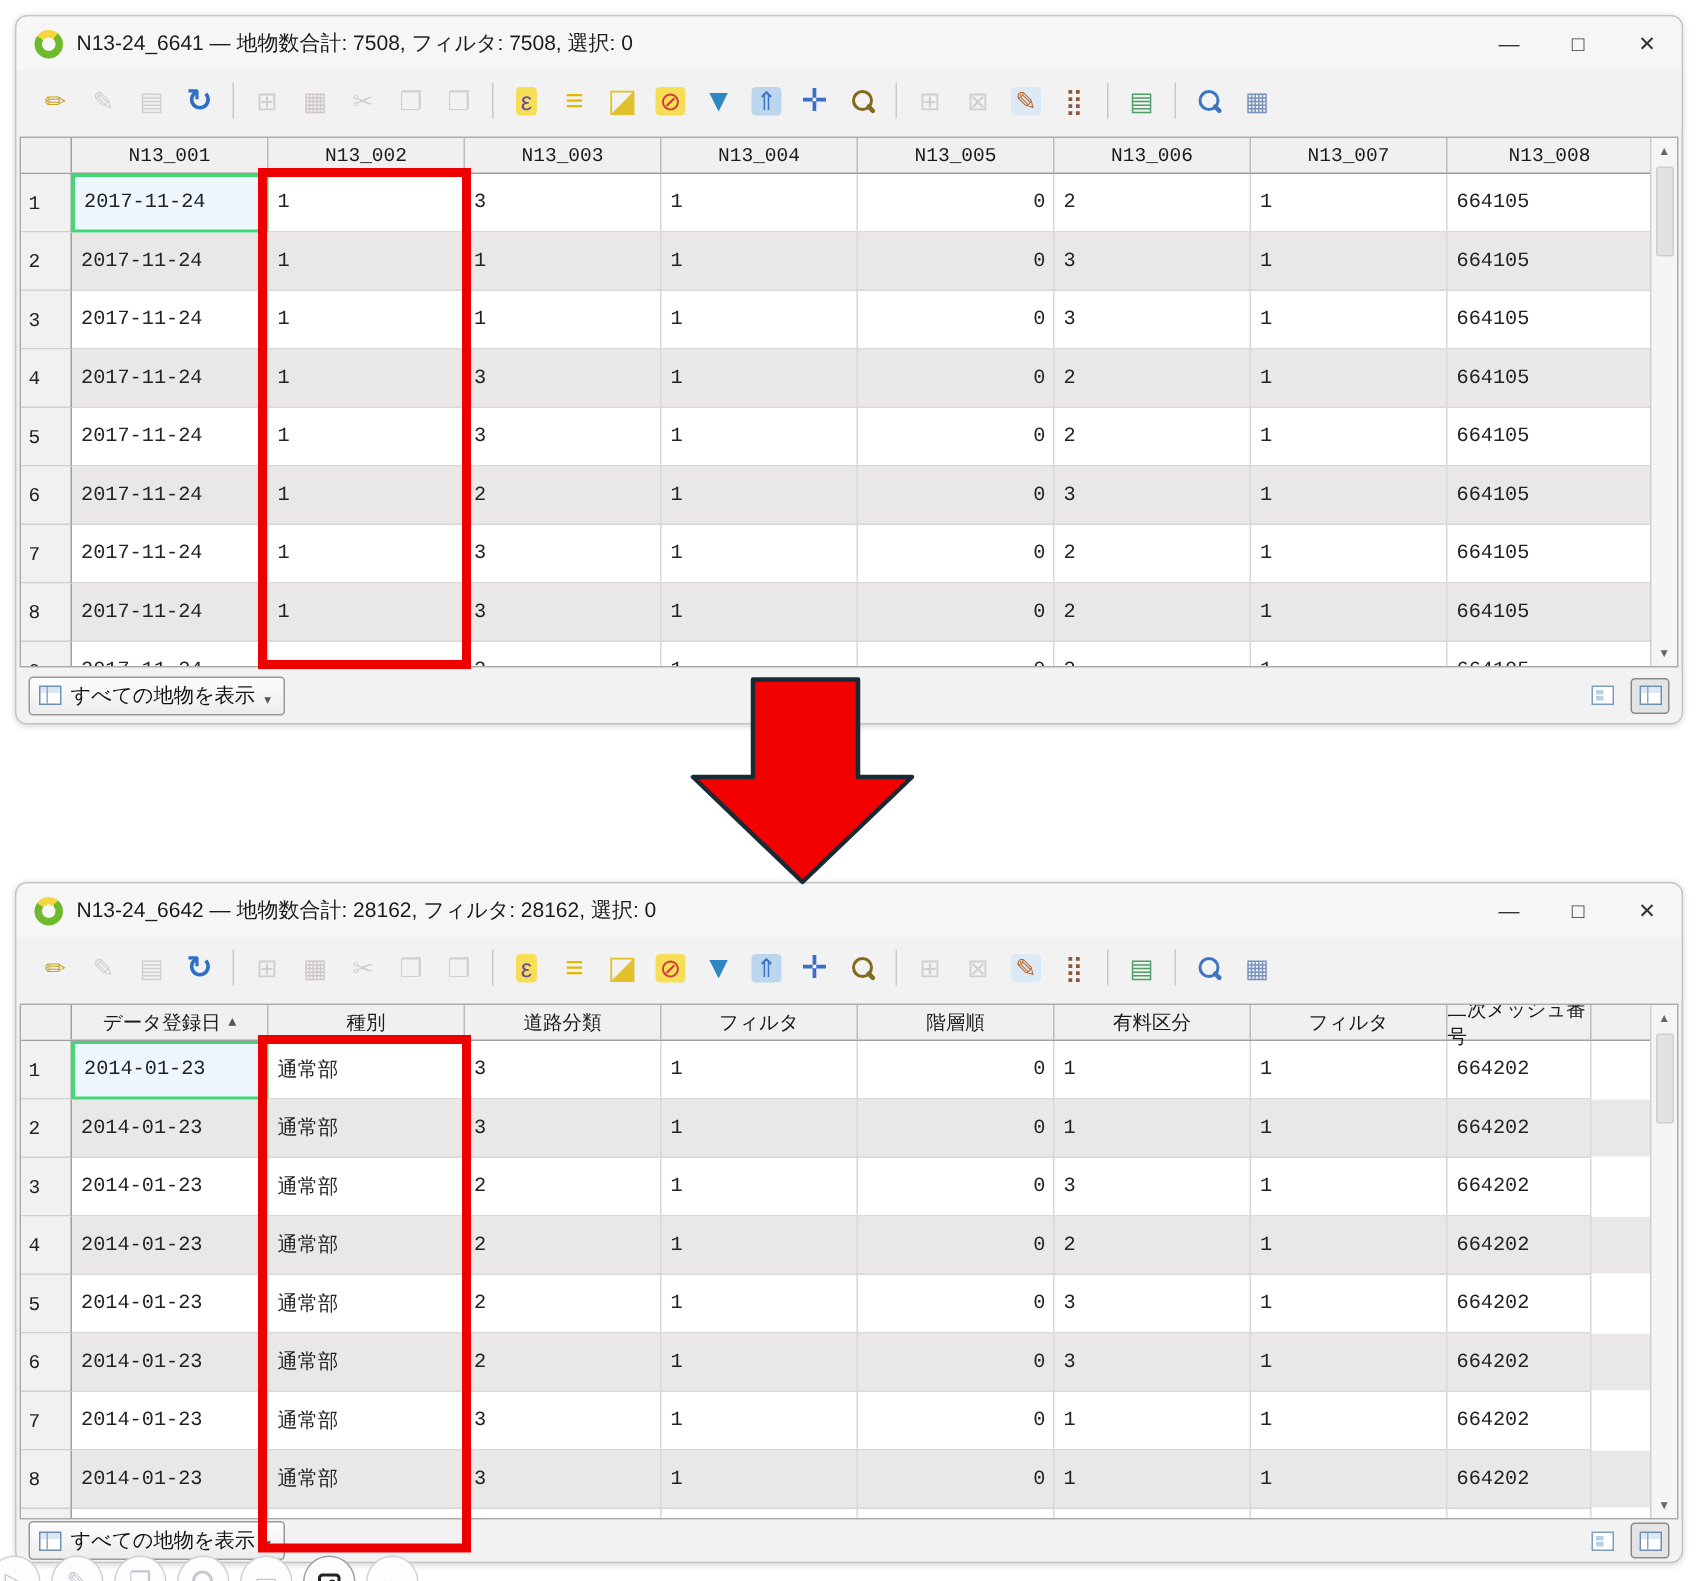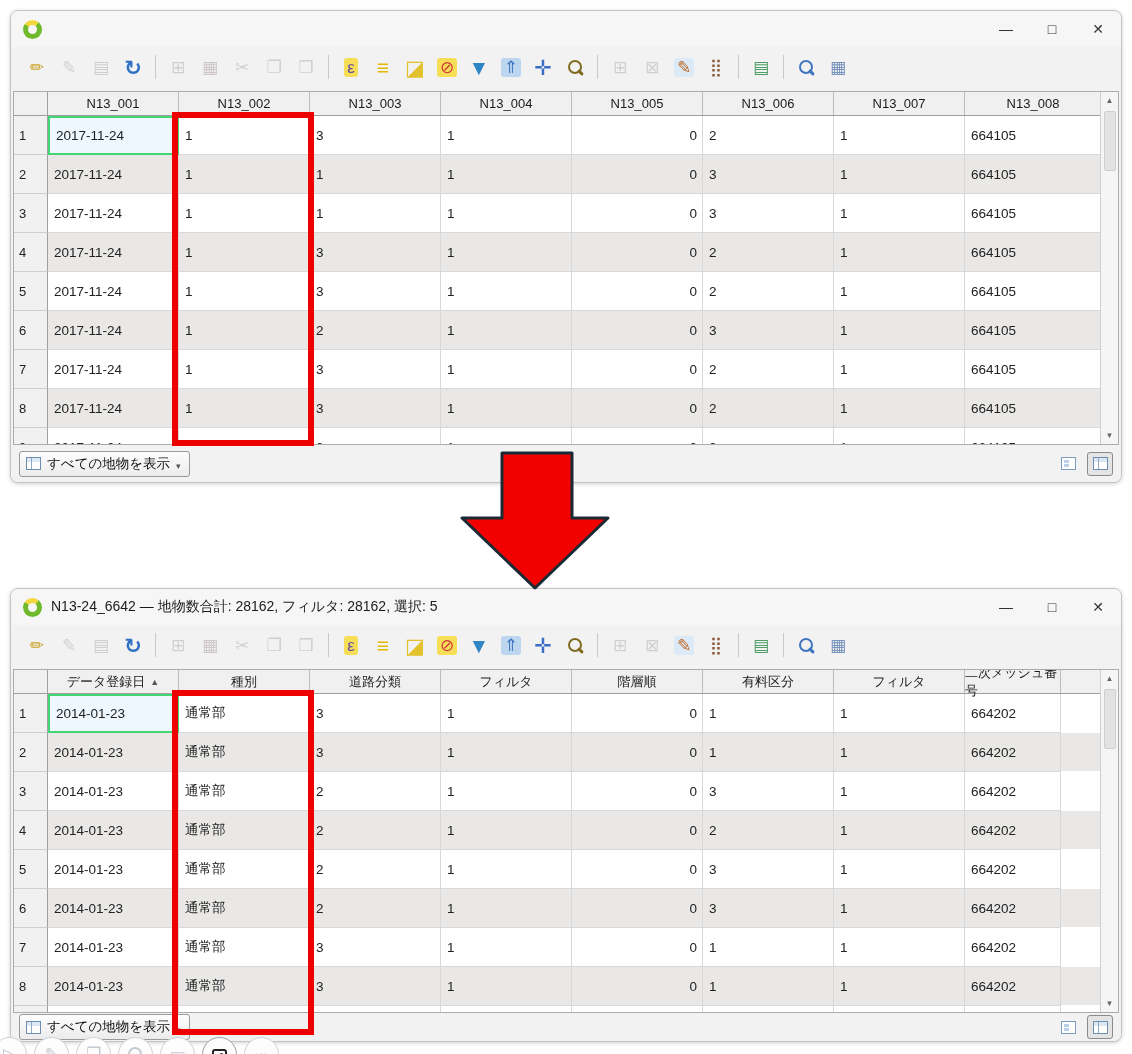--- a/index.html
+++ b/index.html
@@ -37,21 +37,21 @@
   .glyph-mag::before { content:''; position:absolute; left:0; top:0; width:10px; height:10px;
     border:2.5px solid currentColor; border-radius:50%; }
   .glyph-mag::after { content:''; position:absolute; width:7px; height:3px; background:currentColor;
     border-radius:2px; transform:rotate(45deg); left:9px; top:11px; }
 
   
   .table-wrap { position:relative; margin:4px 2px 0 2px; width:1106px; background:#ffffff;
     border:1px solid #ababab; overflow:hidden; flex:0 0 auto; }
   #win-top .table-wrap { height:354px; }
   #win-bottom .table-wrap { height:344px; }
-  .t-grid { position:absolute; left:0; top:0; width:1088px; }
+  .t-grid { position:absolute; left:0; top:0; width:1088px;font-family:Liberation Mono, monospace; }
   .t-header { display:flex; height:24px; background:#f0f0f0; border-bottom:1px solid #9f9f9f; }
   .t-hcell { display:flex; align-items:center; justify-content:center; font-size:13px;
     color:#1a1a1a; border-right:1px solid #bcbcbc; height:100%; gap:5px; }
   .t-corner { background:#f0f0f0; border-right:1px solid #9f9f9f; height:100%; }
   .sort-arrow { font-size:9px; color:#555; }
   .t-row { display:flex; height:39px; background:#ffffff; }
   .t-row.alt { background:#e9e8e7; }
   .t-rownum { background:#f1f1f1; border-right:1px solid #9f9f9f; border-bottom:1px solid #cfcfcf;
     font-size:13px; color:#222; display:flex; align-items:center; padding-left:5px; }
   .t-cell { font-size:13.5px; color:#222; display:flex; align-items:center; padding-left:6px;
@@ -103,20 +103,21 @@
   .cap-dots { font-size:9px; letter-spacing:1px; }
 </style>
 </head>
 <body>
 
 <div class="stage">
 
   <div class="qgis-window" id="win-top">
     <div class="titlebar">
       <span class="qgis-logo"></span>
+      <span class="title-text">N13-24_6641 — 地物数合計: 7508, フィルタ: 7508, 選択: 0</span>
       <span class="win-controls">
         <span class="win-btn">—</span>
         <span class="win-btn">□</span>
         <span class="win-btn">✕</span>
       </span>
     </div>
     <div class="toolbar">
         <span class="tb-btn">
           <span class="tb-glyph" style="color: rgb(201, 162, 39);">✏</span>
         </span>
@@ -343,21 +344,21 @@
         <span class="view-btn active">
           <span class="mini-table-icon"></span>
         </span>
       </span>
     </div>
   </div>
 
   <div class="qgis-window" id="win-bottom">
     <div class="titlebar">
       <span class="qgis-logo"></span>
-      <span class="title-text">N13-24_6642 — 地物数合計: 28162, フィルタ: 28162, 選択: 5</span>
+      <span class="title-text">N13-24_6642 — 地物数合計: 28162, フィルタ: 28162, 選択: 0</span>
       <span class="win-controls">
         <span class="win-btn">—</span>
         <span class="win-btn">□</span>
         <span class="win-btn">✕</span>
       </span>
     </div>
     <div class="toolbar">
         <span class="tb-btn">
           <span class="tb-glyph" style="color: rgb(201, 162, 39);">✏</span>
         </span>

